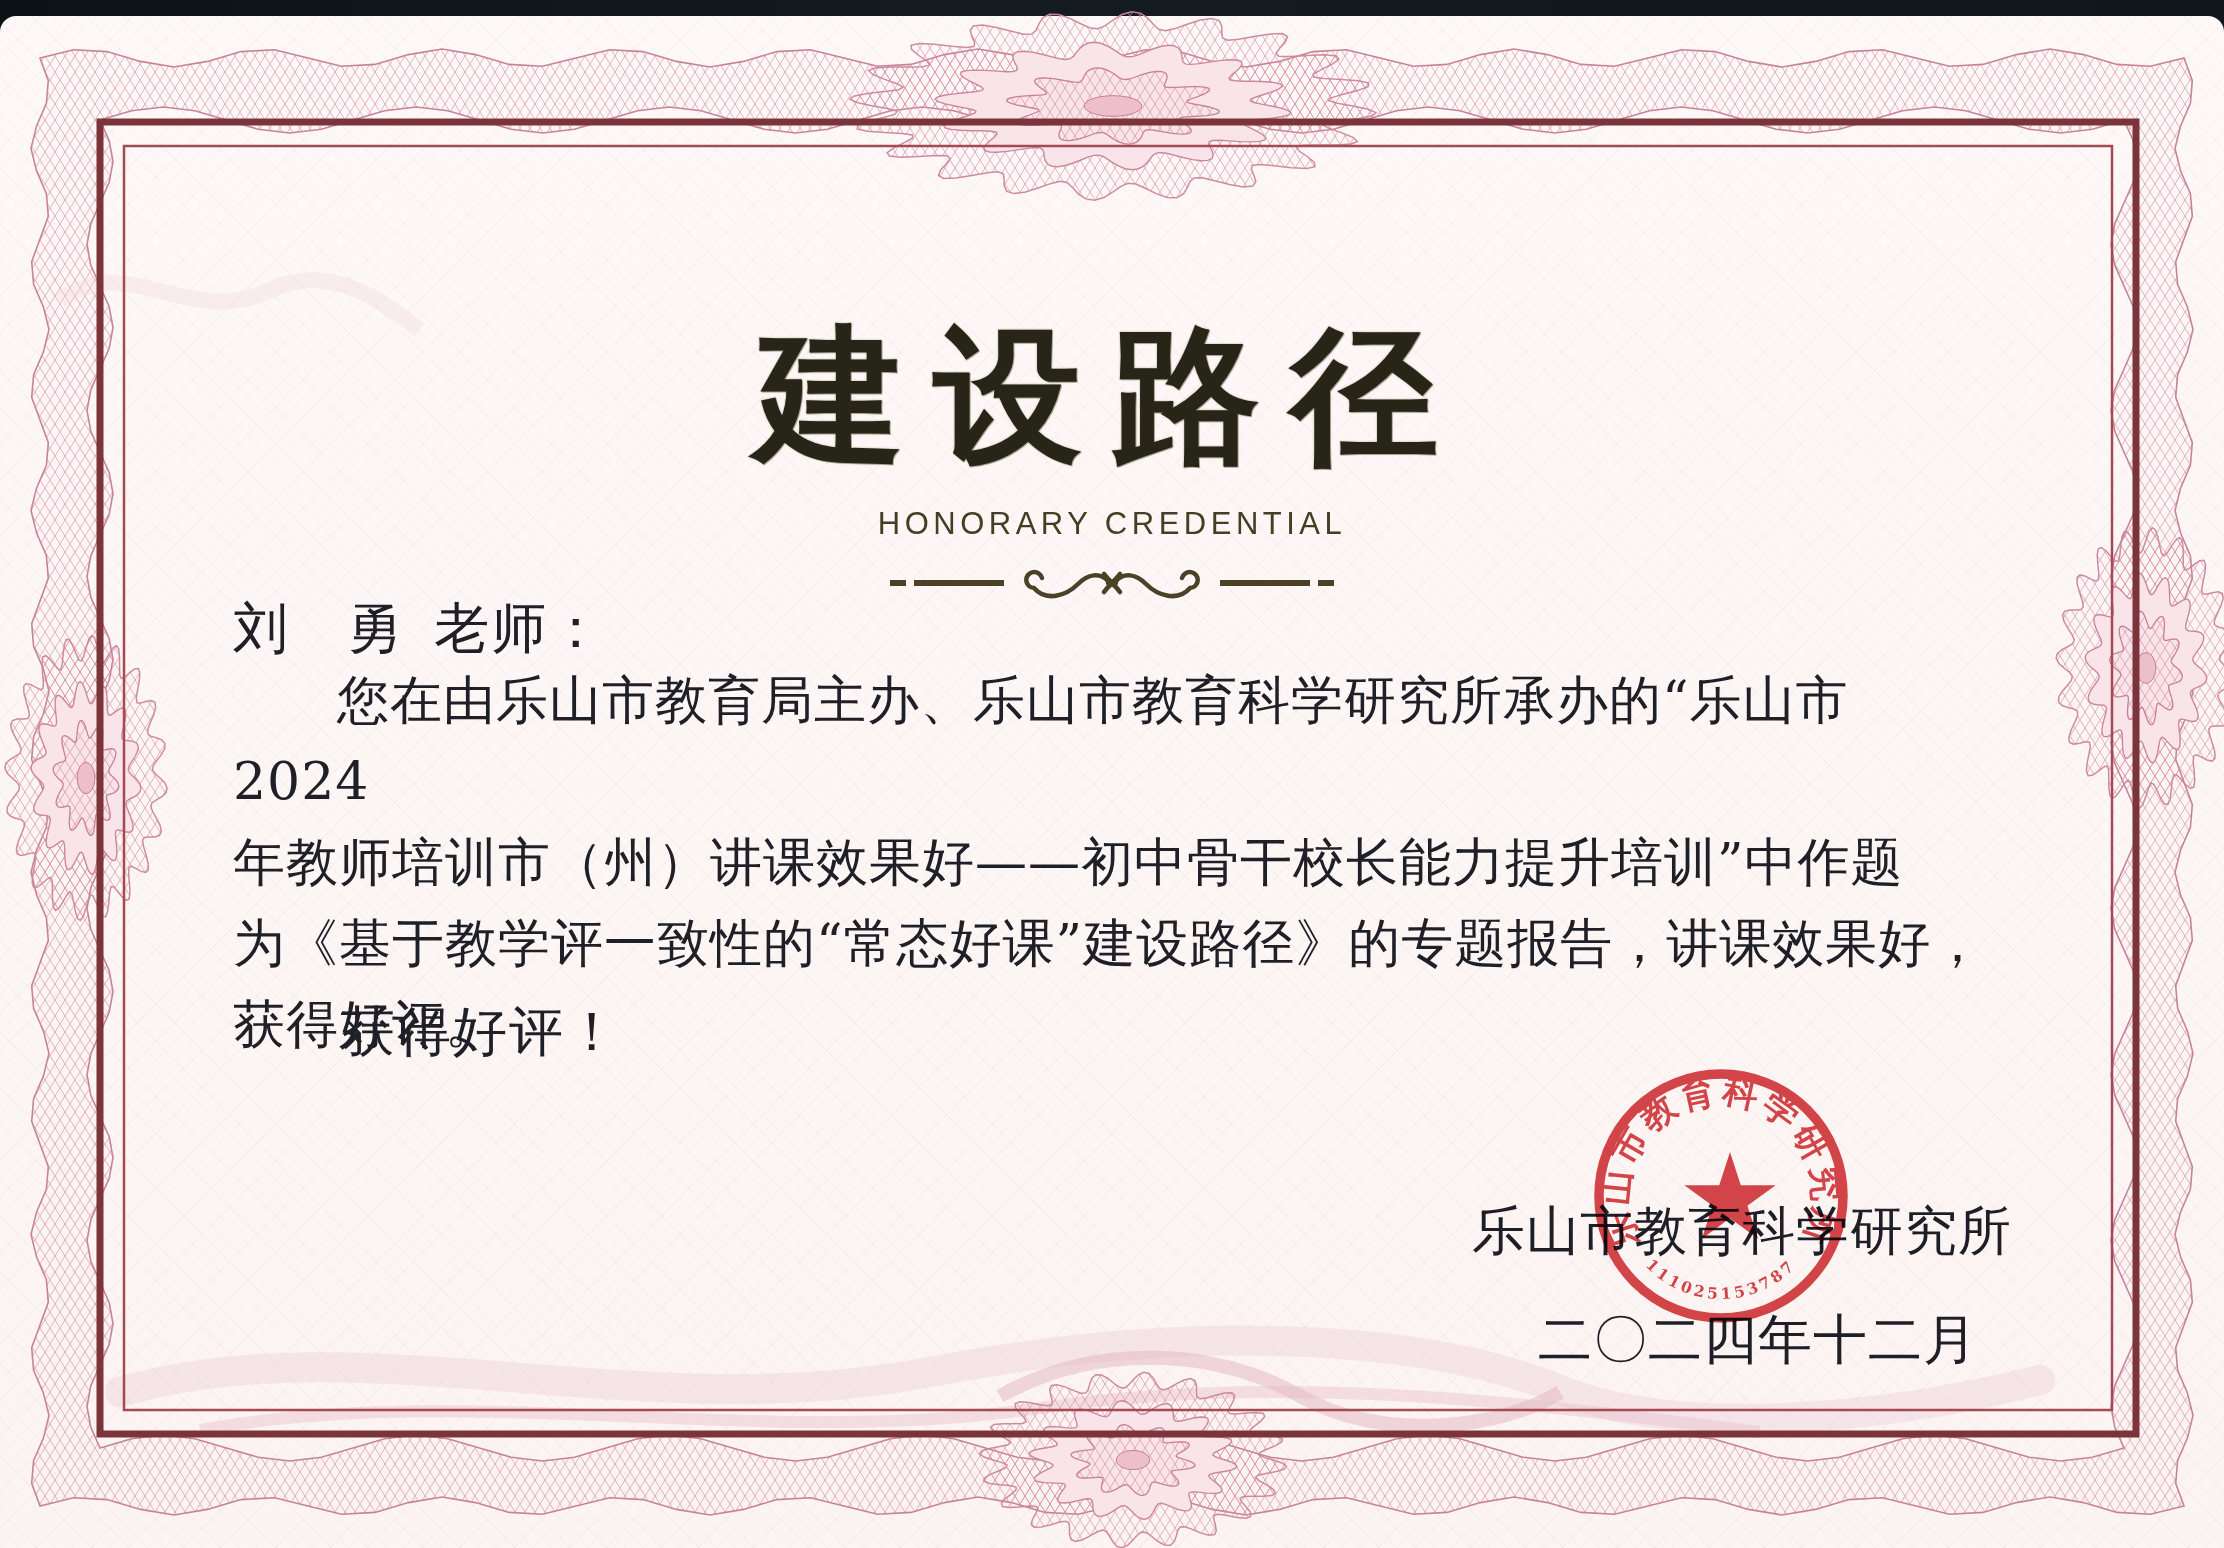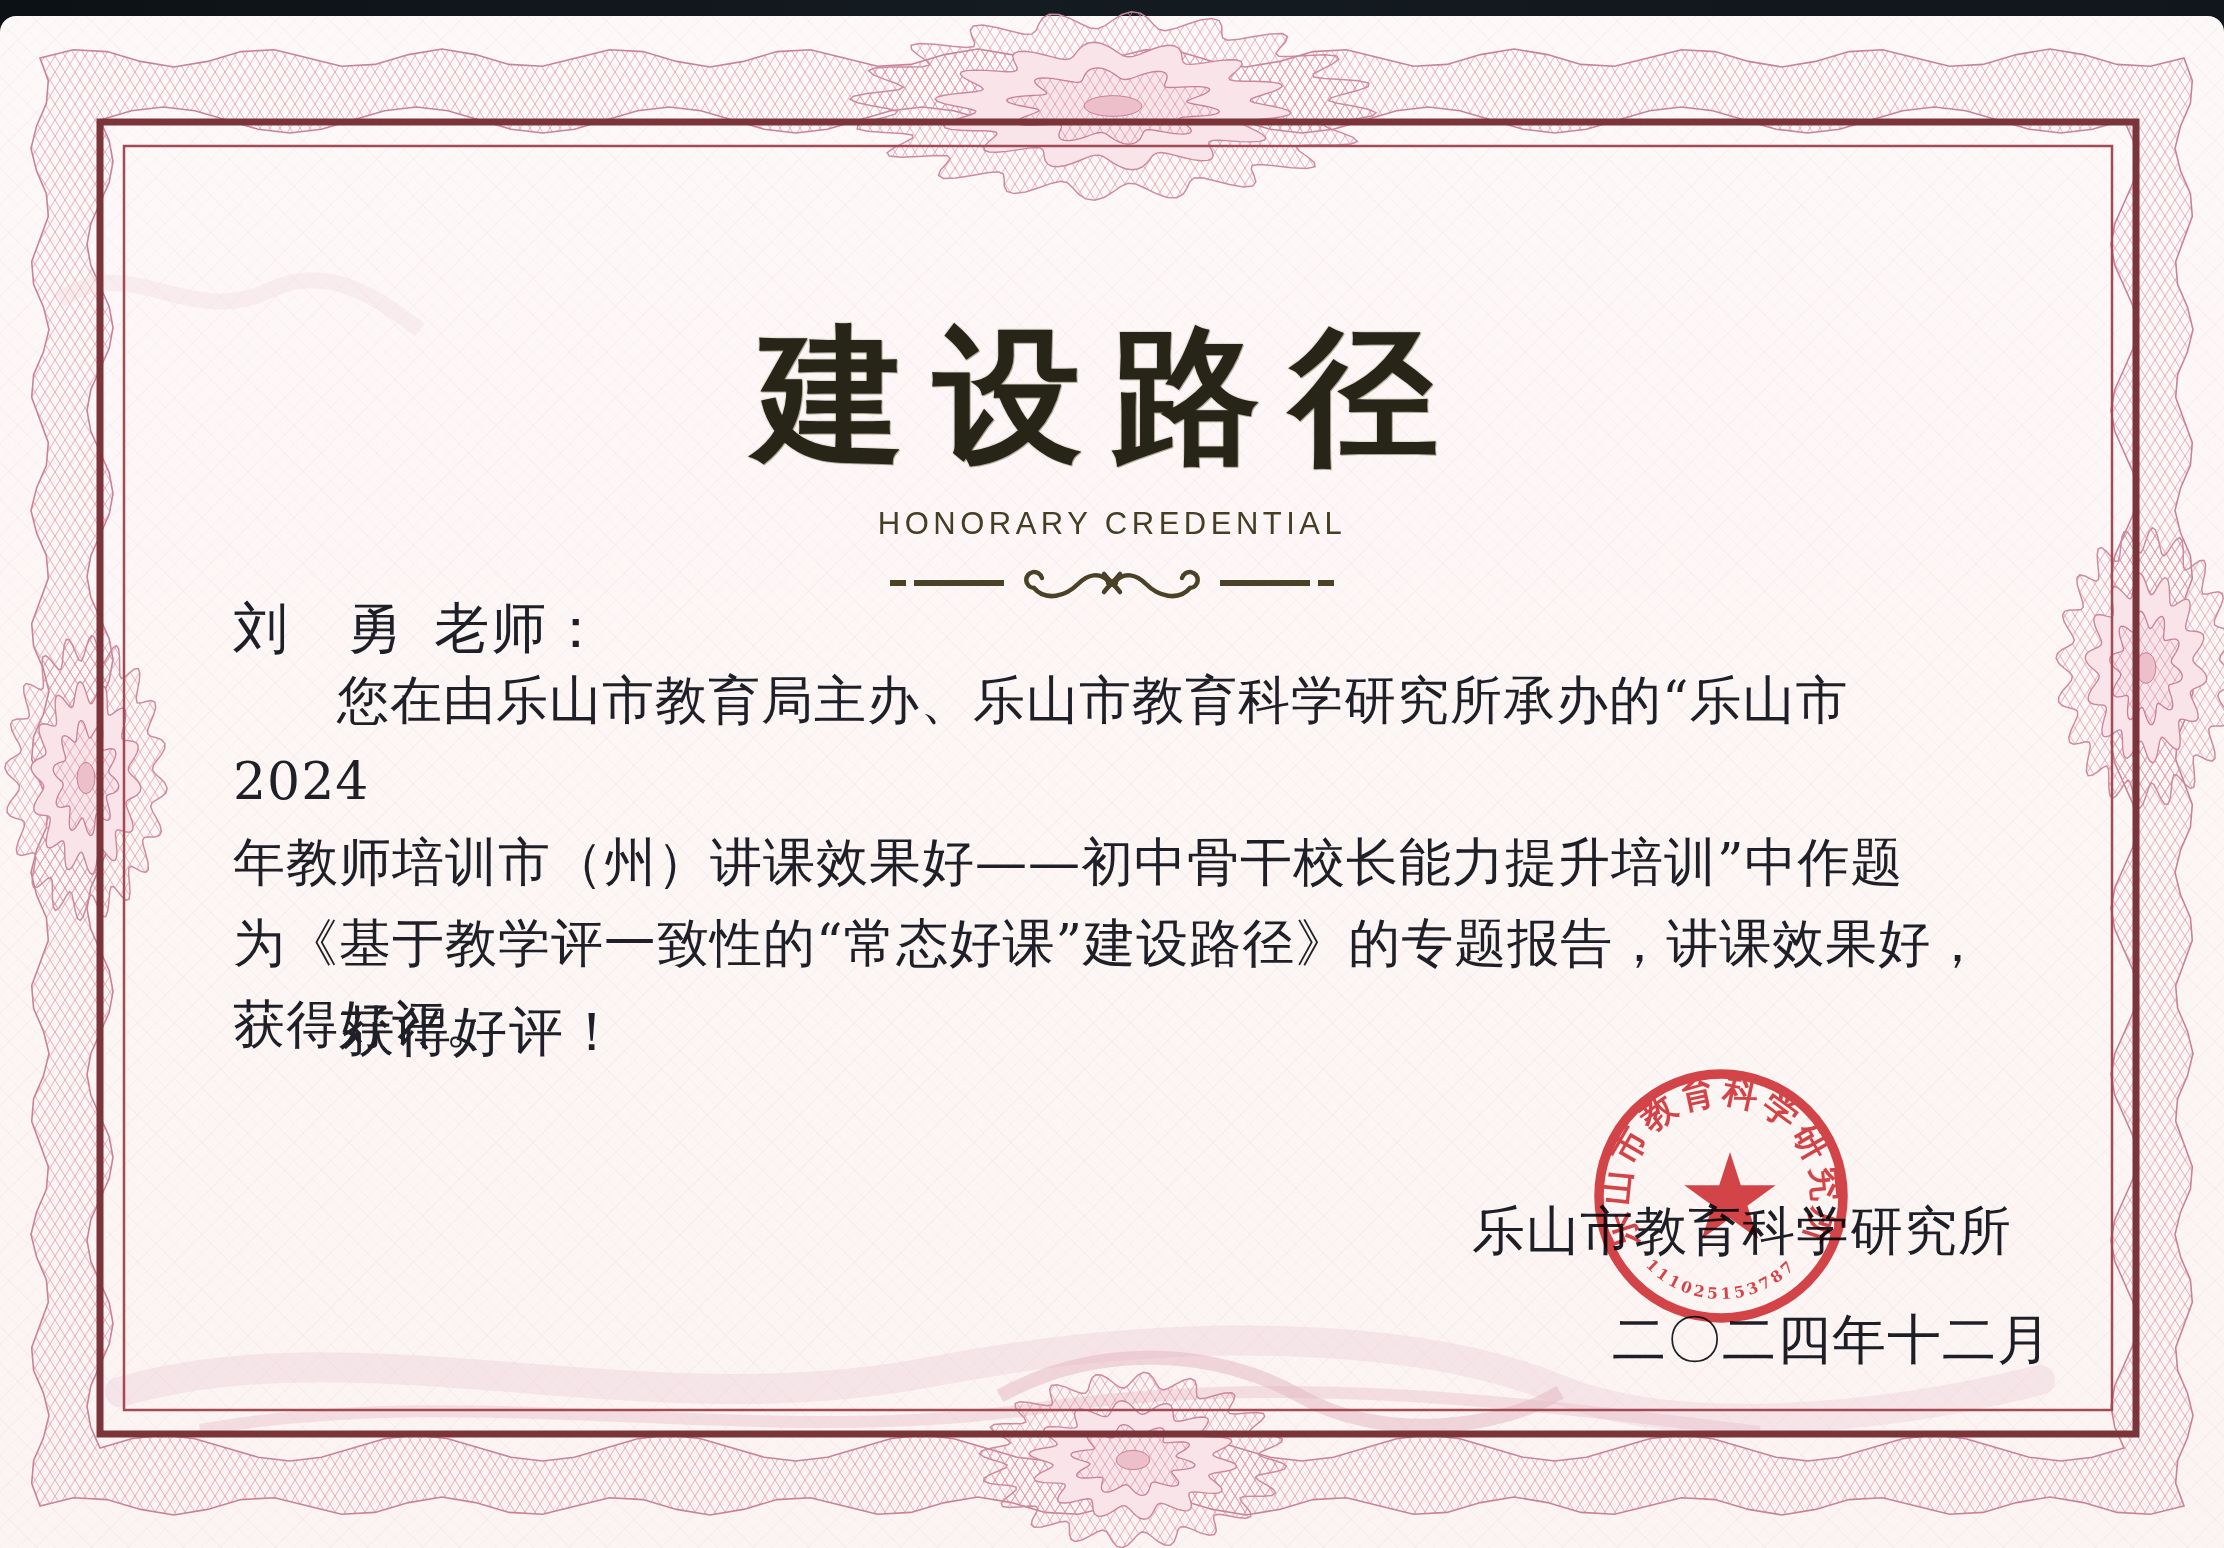--- a/index.html
+++ b/index.html
@@ -24,21 +24,21 @@
   .salutation{position:absolute;left:233px;top:592px;width:1760px;
          font-size:55px;color:#1e1f27;letter-spacing:2px;}
   .salutation .gap{display:inline-block;width:0.55em;}
   .para{position:absolute;left:233px;top:660px;width:1762px;
          font-size:52px;line-height:81px;letter-spacing:1px;color:#1e1f27;}
   .para .line.indent{text-indent:2em;}
   .closing{position:absolute;left:233px;top:996px;width:1200px;
          font-size:54px;letter-spacing:2px;color:#1e1f27;text-indent:2em;}
   .sig-org{position:absolute;left:1452px;top:1196px;width:580px;text-align:center;
          font-size:53px;letter-spacing:1px;color:#1d1e26;}
-  .sig-date{position:absolute;left:1597px;top:1304px;width:470px;text-align:center;
+  .sig-date{position:absolute;left:1523px;top:1304px;width:470px;text-align:center;
          font-size:54px;letter-spacing:1px;color:#1d1e26;}
   svg.seal{position:absolute;left:0;top:0;width:2224px;height:1548px;z-index:3;
          mix-blend-mode:multiply;opacity:.9;pointer-events:none;}
   .seal-text{font-family:"DejaVu Serif", serif;font-weight:700;fill:#d23337;}
 </style>
 </head>
 <body>
 
 <div class="stage">
   <div class="paper"></div>

